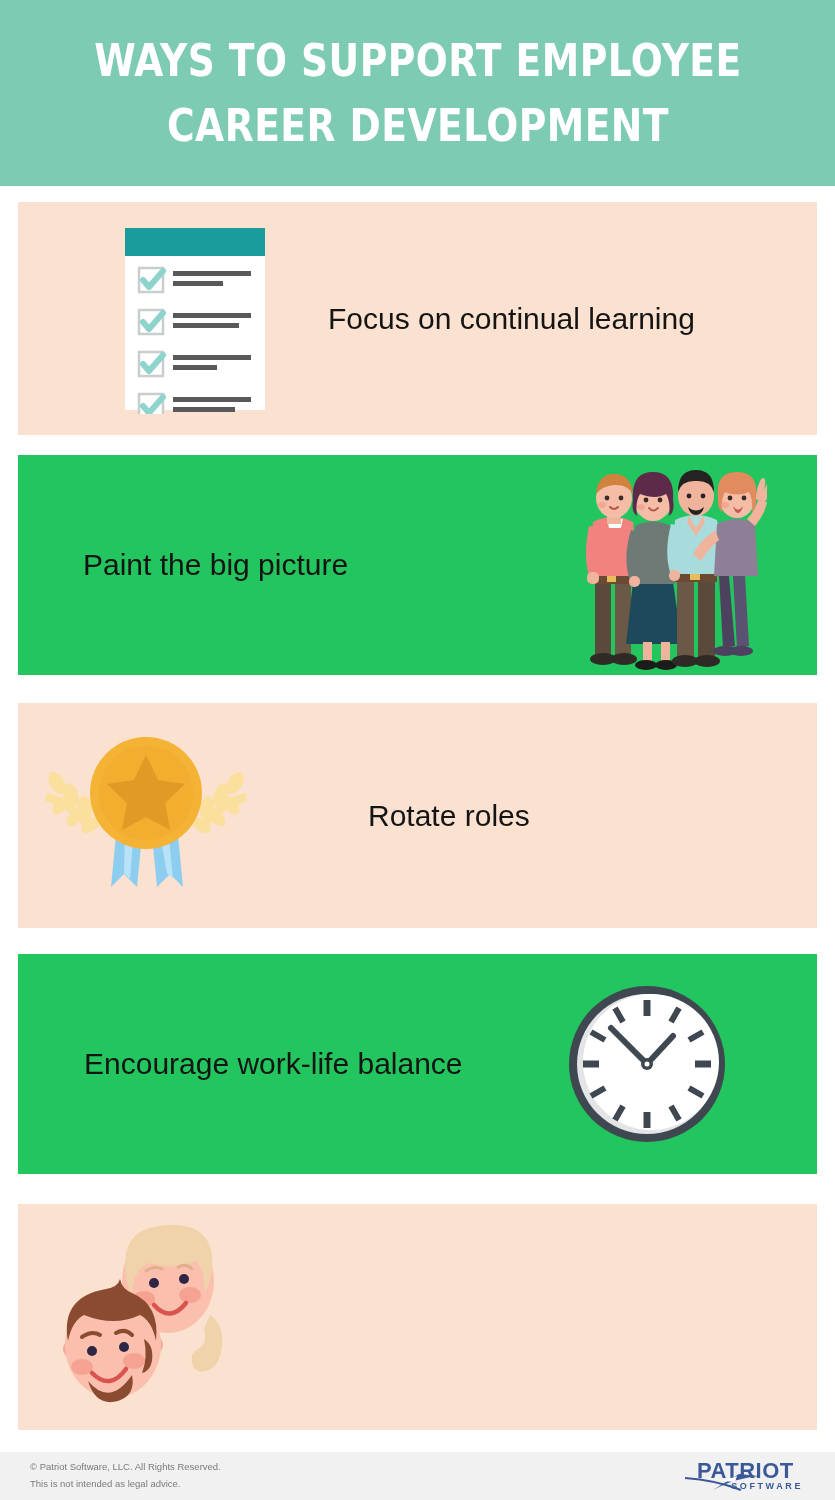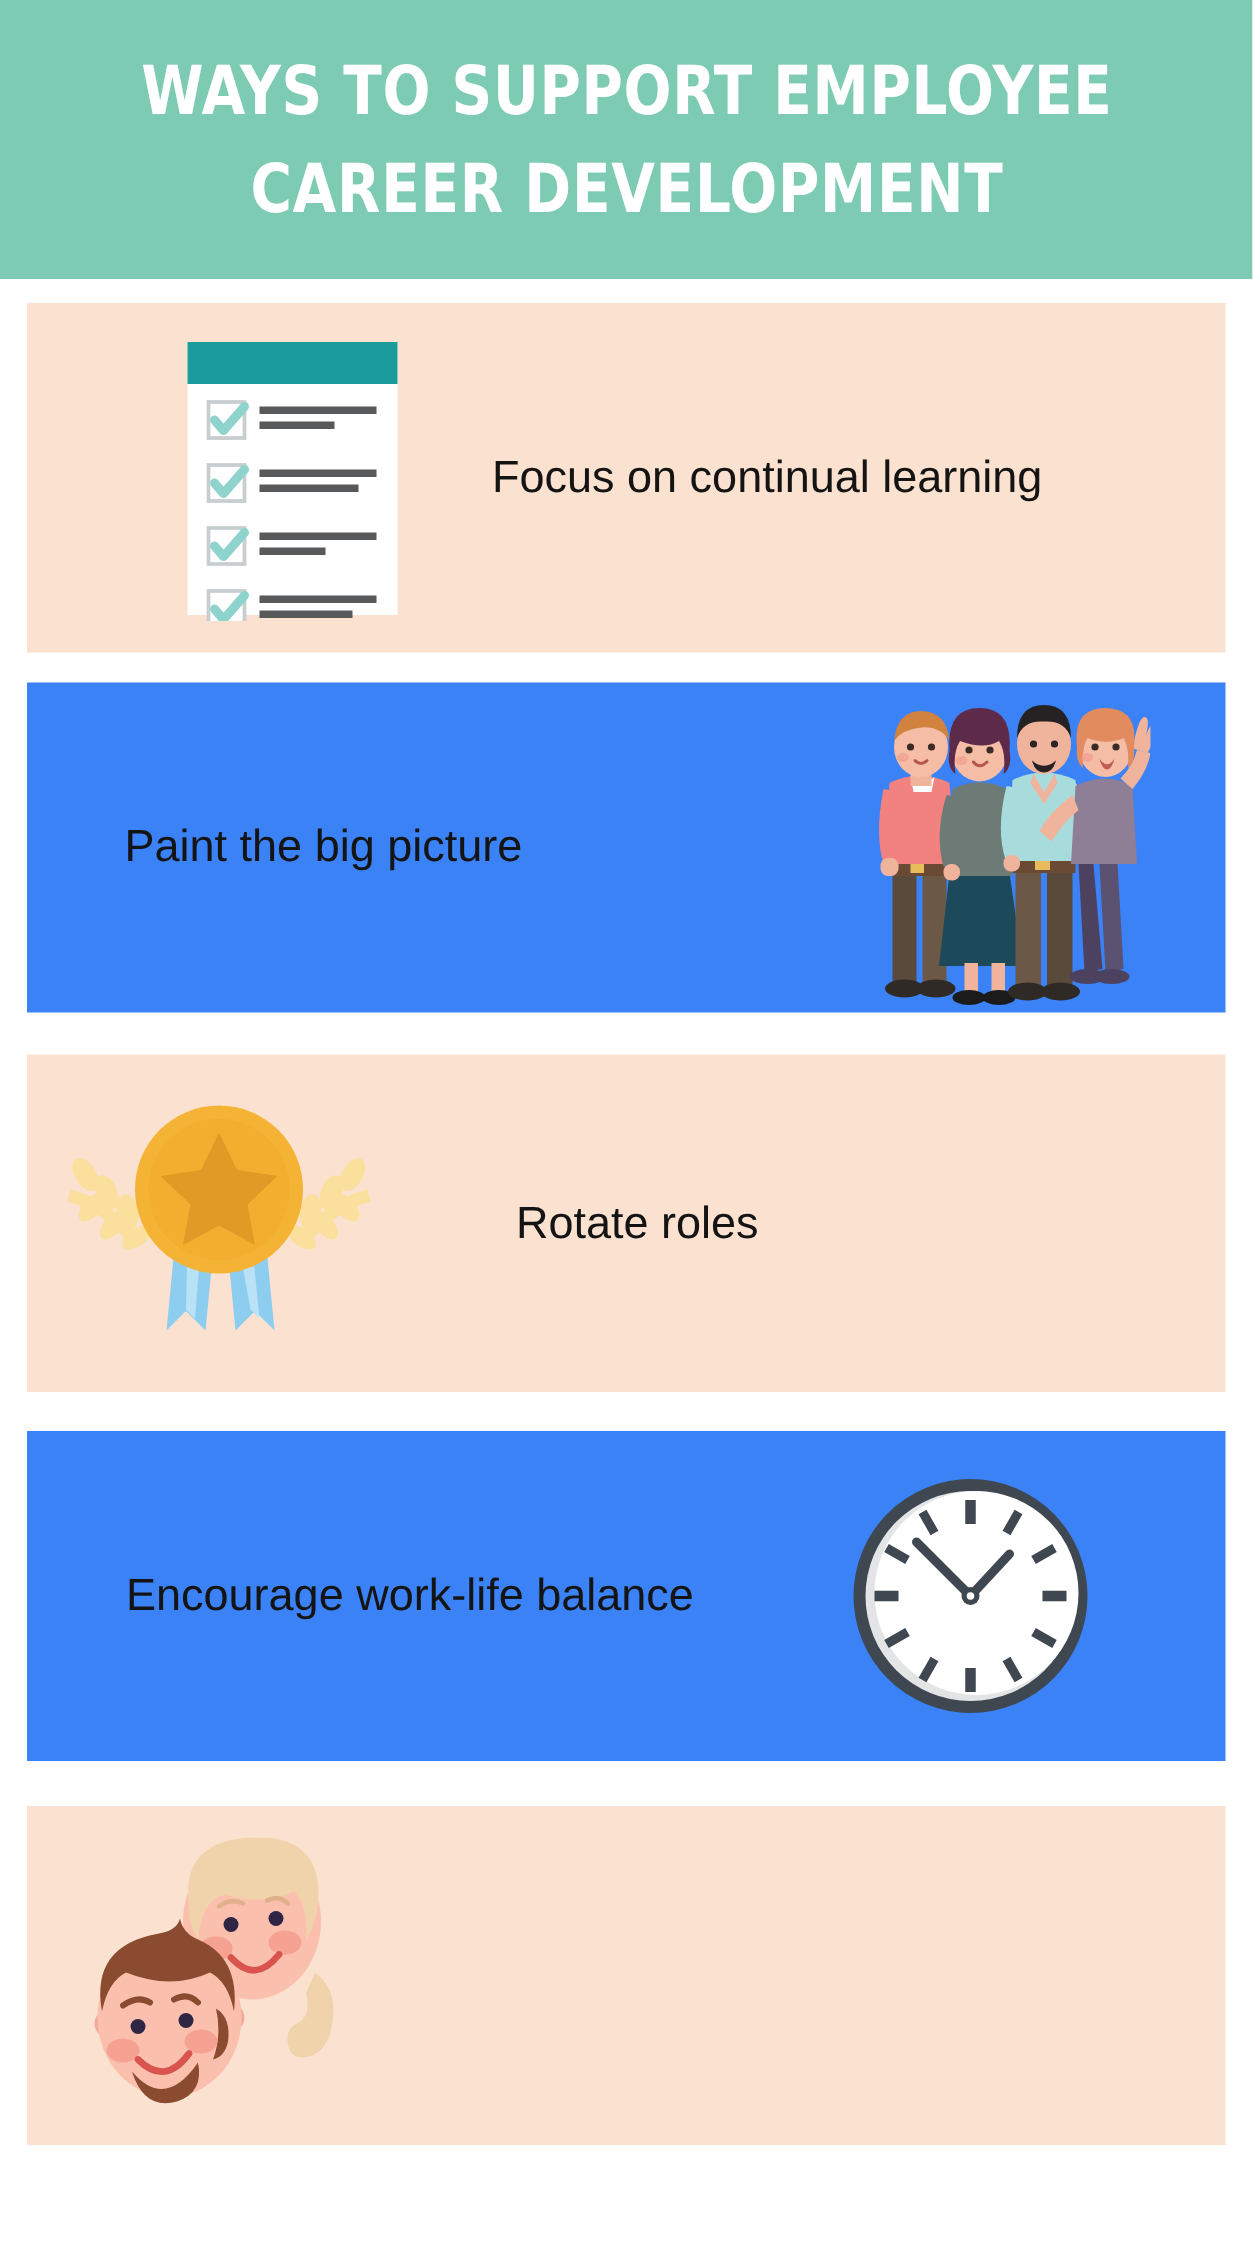--- a/index.html
+++ b/index.html
@@ -28,21 +28,21 @@
     transform:scaleX(0.93);
     transform-origin:center;
   }
 
   
   .row{
     position:absolute;left:18px;width:799px;
     display:flex;align-items:center;
   }
   .row-peach{background:#fbe1cf;}
-  .row-mint{background:#3b82f6;}
+  .row-mint{background:#22c55e;}
 
   .row1{top:202px;height:233px;}
   .row2{top:455px;height:220px;}
   .row3{top:703px;height:225px;}
   .row4{top:954px;height:220px;}
   .row5{top:1204px;height:226px;}
 
   .row-label{
     font-family:"Liberation Sans",sans-serif;
     font-weight:400;
@@ -56,21 +56,21 @@
   
   .row1 .icon-cell{width:230px;margin-left:62px;}
   .row1 .row-label{margin-left:18px;}
 
   
   .row2 .row-label{margin-left:65px;}
   .row2 .icon-cell{position:absolute;right:40px;top:0;height:220px;width:220px;}
 
   
   .row3 .icon-cell{width:220px;margin-left:18px;}
-  .row3 .row-label{margin-left:88px;}
+  .row3 .row-label{margin-left:112px;}
 
   
   .row4 .row-label{margin-left:66px;}
   .row4 .icon-cell{position:absolute;right:75px;top:0;height:220px;width:190px;}
 
   
   .row5 .icon-cell{width:210px;margin-left:30px;}
   .row5 .row-label{margin-left:55px;}
 
   
@@ -327,14 +327,29 @@
           <path d="M58 46 q9 -5 16 2" fill="none" stroke="#8a4b30" stroke-width="4" stroke-linecap="round"></path>
           <ellipse cx="24" cy="80" rx="11" ry="8" fill="#f49a8c" opacity="0.8"></ellipse>
           <ellipse cx="76" cy="74" rx="11" ry="8" fill="#f49a8c" opacity="0.8"></ellipse>
           <path d="M34 86 q18 18 34 -4" fill="none" stroke="#d9534f" stroke-width="4.5" stroke-linecap="round"></path>
           <path d="M30 94 q22 26 44 -6 q4 20 -14 26 q-22 6 -30 -20 z" fill="#8a4b30"></path>
         </g>
       </svg>
     </div>
   </div>
 
+  <div class="footer">
+    <div class="footer-text">
+      <div class="footer-line">© Patriot Software, LLC. All Rights Reserved.</div>
+      <div class="footer-line">This is not intended as legal advice.</div>
+    </div>
+    <div class="logo">
+      <span class="logo-word">PATRIOT</span>
+      <svg class="logo-swoosh" width="92" height="24" viewBox="0 0 92 24">
+        <path d="M2 6 q30 2 56 12" fill="none" stroke="#3b5998" stroke-width="2"></path>
+        <path d="M30 18 q22 -12 46 -14 l-20 -2 z" fill="#3b5998"></path>
+        <path d="M40 9 l14 -5 l-2 6 z" fill="#ffffff"></path>
+      </svg>
+      <span class="logo-sub">SOFTWARE</span>
+    </div>
+  </div>
 
 </div>
 
 </body></html>

